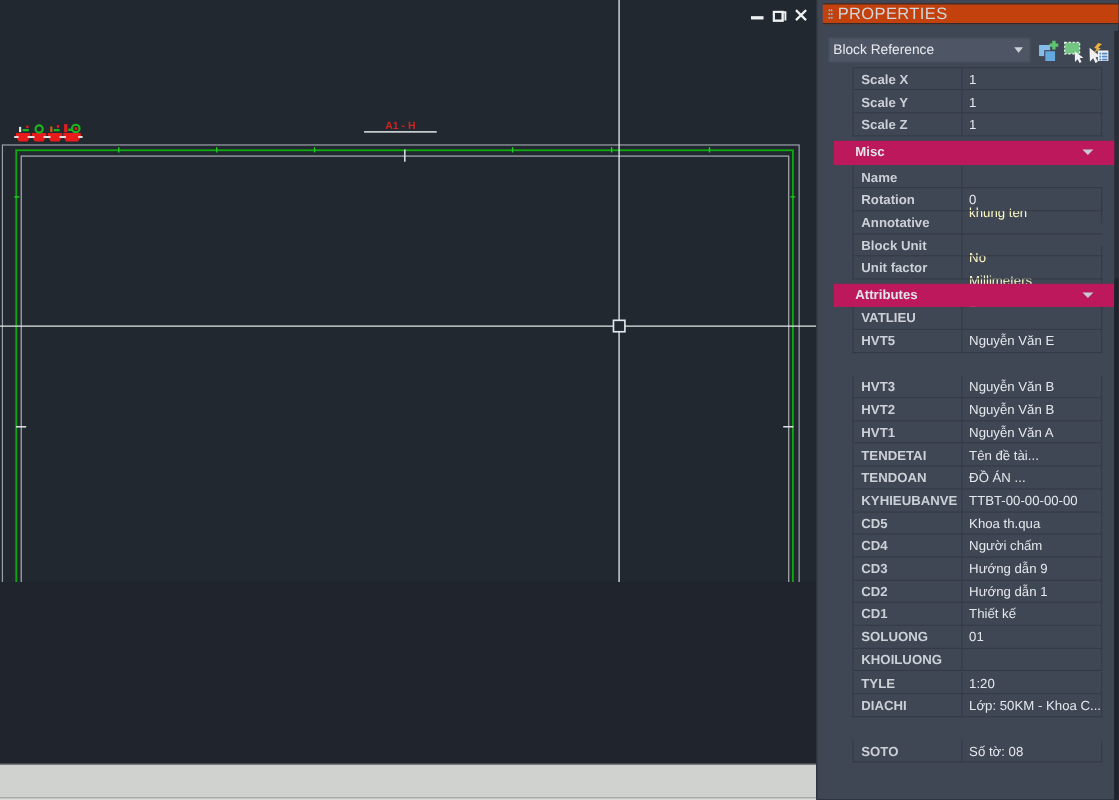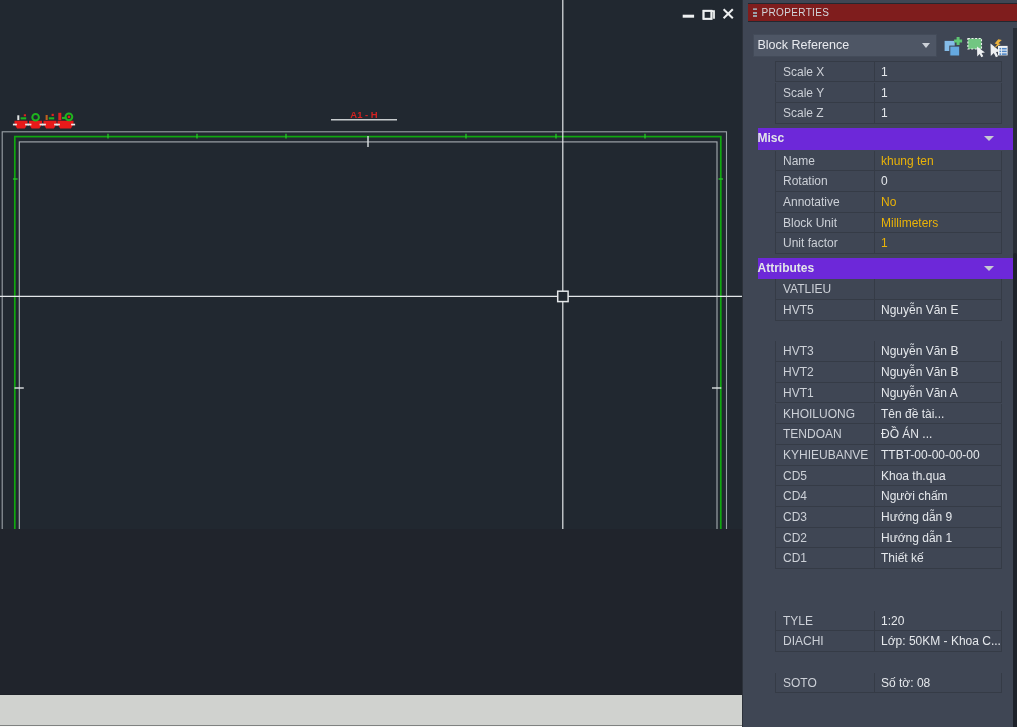--- a/index.html
+++ b/index.html
@@ -5,47 +5,47 @@
 html,body { width:1017px; height:727px; overflow:hidden; background:#20242c;
   font-family:"Liberation Sans", sans-serif; }
 #stage { position:relative; width:1017px; height:727px; }
 #draw { position:absolute; left:0; top:0; width:742px; height:529px; background:#212830; overflow:hidden; }
 #graybar { position:absolute; left:0; top:693.6px; width:742px; height:33.4px; background:#d0d2cf; border-top:1px solid #1d2128; }
 #graybar .btm { position:absolute; left:0; top:30.4px; width:742px; height:0.9px; background:#7f8281; }
 #graybar .btm2 { position:absolute; left:0; top:31.3px; width:742px; height:2.1px; background:#fbfbfa; }
 
 #panel { position:absolute; left:742px; top:0; width:275px; height:727px; background:#3f4654; }
 #panel .lstrip { position:absolute; left:0; top:0; width:1.4px; height:727px; background:#2c313a; }
-#phead { position:absolute; left:5.5px; top:3px; width:269px; height:18.5px; background:#7f1d1d;
+#phead { position:absolute; left:5.5px; top:3px; width:269px; height:18.5px; background:#c2410c;
   border-top:1px solid #232830; border-bottom:1px solid #232830; color:#d3d6db;
-  font-size:10px; letter-spacing:0.35px; line-height:17px; }
+  font-size:15px; letter-spacing:0.35px; line-height:17px; }
 #phead .t { position:absolute; left:14px; top:0; }
 #phead .grip { position:absolute; left:5.5px; top:4px; width:4px; height:10px;
   background:
    radial-gradient(circle at 1px 1.4px,#9aa0a8 1px,transparent 1.1px),
    radial-gradient(circle at 3px 1.4px,#9aa0a8 1px,transparent 1.1px),
    radial-gradient(circle at 1px 4.8px,#9aa0a8 1px,transparent 1.1px),
    radial-gradient(circle at 3px 4.8px,#9aa0a8 1px,transparent 1.1px),
    radial-gradient(circle at 1px 8.2px,#9aa0a8 1px,transparent 1.1px),
    radial-gradient(circle at 3px 8.2px,#9aa0a8 1px,transparent 1.1px); }
 #dropdown { position:absolute; left:11px; top:34px; width:184px; height:23px; background:#4e5665;
   border:1px solid #434b59; color:#e8eaef; font-size:12.5px; line-height:21px; padding-left:3.5px; }
 #dropdown .car { position:absolute; right:6px; top:8px; width:0; height:0;
   border-left:4.5px solid transparent; border-right:4.5px solid transparent; border-top:5px solid #ccd1d8; }
 #picons { position:absolute; left:198px; top:33px; width:76px; height:27px; }
 .prow { position:absolute; left:33px; width:227px; height:20.7px; border-bottom:1px solid #353b46;
   font-size:12px; color:#ccd0d7; }
 .prow .plab { position:absolute; left:0; top:0; width:100px; height:20.7px; line-height:20px;
-  padding-left:7px; border-left:1px solid #353b46; border-right:1px solid #353b46; overflow:hidden; white-space:nowrap; }
+  padding-left:7px; border-left:1px solid #353b46; border-right:1px solid #353b46; overflow:hidden; white-space:nowrap;font-weight:bold; }
 .prow .pval { position:absolute; left:100px; top:0; width:127px; height:20.7px; line-height:20px;
   padding-left:6px; border-right:1px solid #353b46; overflow:hidden; white-space:nowrap; }
 .vb { color:#e5e8ec; }
-.vd { color:#eab308; }
-.pcat { position:absolute; left:15.5px; width:258px; height:21.2px; background:#6d28d9;
-  color:#e2e5e9; font-size:12px; font-weight:bold; line-height:21px; padding-left:0; }
+.vd { color:#fef9c3;margin-top:32px; }
+.pcat { position:absolute; left:15.5px; width:258px; height:21.2px; background:#be185d;
+  color:#e2e5e9; font-size:12px; font-weight:bold; line-height:21px; padding-left:20px; }
 .pcat .arr { position:absolute; right:22px; top:8px; width:0; height:0;
   border-left:5px solid transparent; border-right:5px solid transparent; border-top:5.5px solid #c6cad1; }
 .toprowborder { position:absolute; left:33px; width:227px; height:1px; background:#353b46; }
 #sbtrack { position:absolute; left:270.5px; top:28px; width:4.5px; height:699px; background:#282d36; }
 #sbthumb { position:absolute; left:271px; top:253px; width:3.5px; height:474px; background:#1e222a; border-radius:2px 2px 0 0; }
 </style></head>
 <body>
 <div id="stage">
   <div id="draw">
     <svg width="743" height="727" viewBox="0 0 743 727" shape-rendering="auto">
@@ -345,21 +345,21 @@
       </div>
 <div class="prow" style="top:362.1px">
         <div class="plab">HVT2</div>
         <div class="pval vb">Nguyễn Văn B</div>
       </div>
 <div class="prow" style="top:382.8px">
         <div class="plab">HVT1</div>
         <div class="pval vb">Nguyễn Văn A</div>
       </div>
 <div class="prow" style="top:403.5px">
-        <div class="plab">KHOILUONG</div>
+        <div class="plab">TENDETAI</div>
         <div class="pval vb">Tên đề tài...</div>
       </div>
 <div class="prow" style="top:424.2px">
         <div class="plab">TENDOAN</div>
         <div class="pval vb">ĐỒ ÁN ...</div>
       </div>
 <div class="prow" style="top:444.9px">
         <div class="plab">KYHIEUBANVE</div>
         <div class="pval vb">TTBT-00-00-00-00</div>
       </div>
@@ -375,20 +375,28 @@
         <div class="plab">CD3</div>
         <div class="pval vb">Hướng dẫn 9</div>
       </div>
 <div class="prow" style="top:527.7px">
         <div class="plab">CD2</div>
         <div class="pval vb">Hướng dẫn 1</div>
       </div>
 <div class="prow" style="top:548.4px">
         <div class="plab">CD1</div>
         <div class="pval vb">Thiết kế</div>
+      </div>
+<div class="prow" style="top:569.1px">
+        <div class="plab">SOLUONG</div>
+        <div class="pval vb">01</div>
+      </div>
+<div class="prow" style="top:589.8px">
+        <div class="plab">KHOILUONG</div>
+        <div class="pval vb"></div>
       </div>
 <div class="prow" style="top:610.5px">
         <div class="plab">TYLE</div>
         <div class="pval vb">1:20</div>
       </div>
 <div class="prow" style="top:631.2px">
         <div class="plab">DIACHI</div>
         <div class="pval vb">Lớp: 50KM - Khoa C...</div>
       </div>
 <div class="prow" style="top:672.6px">

